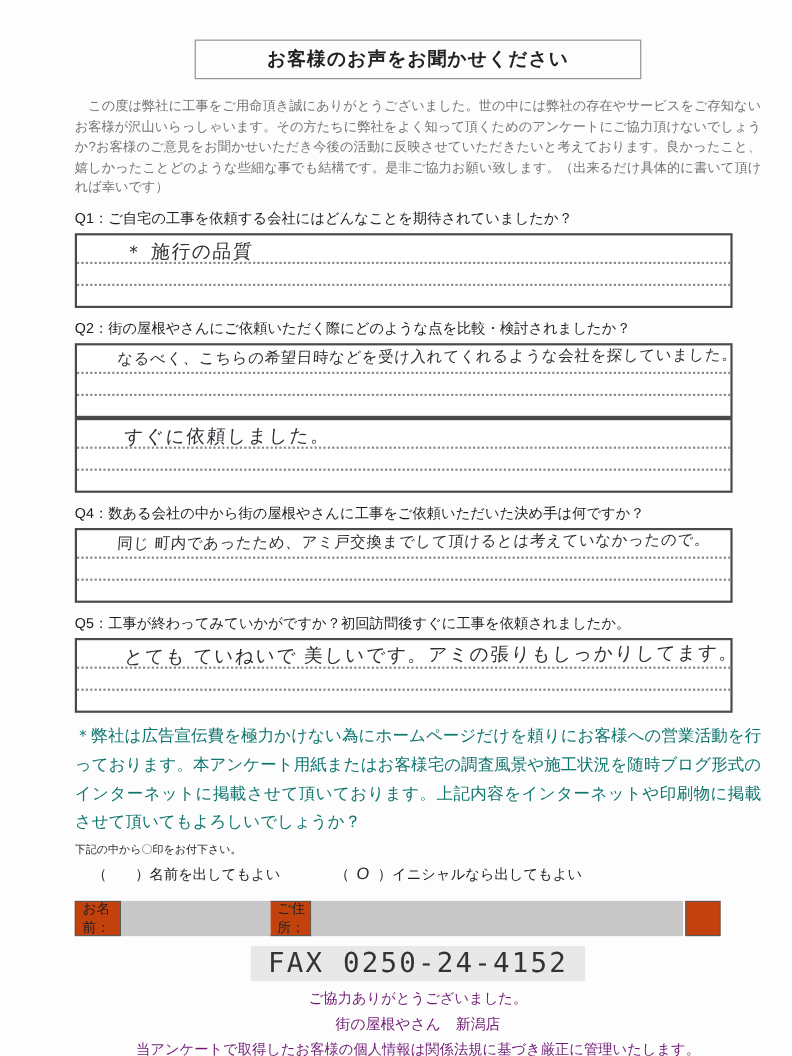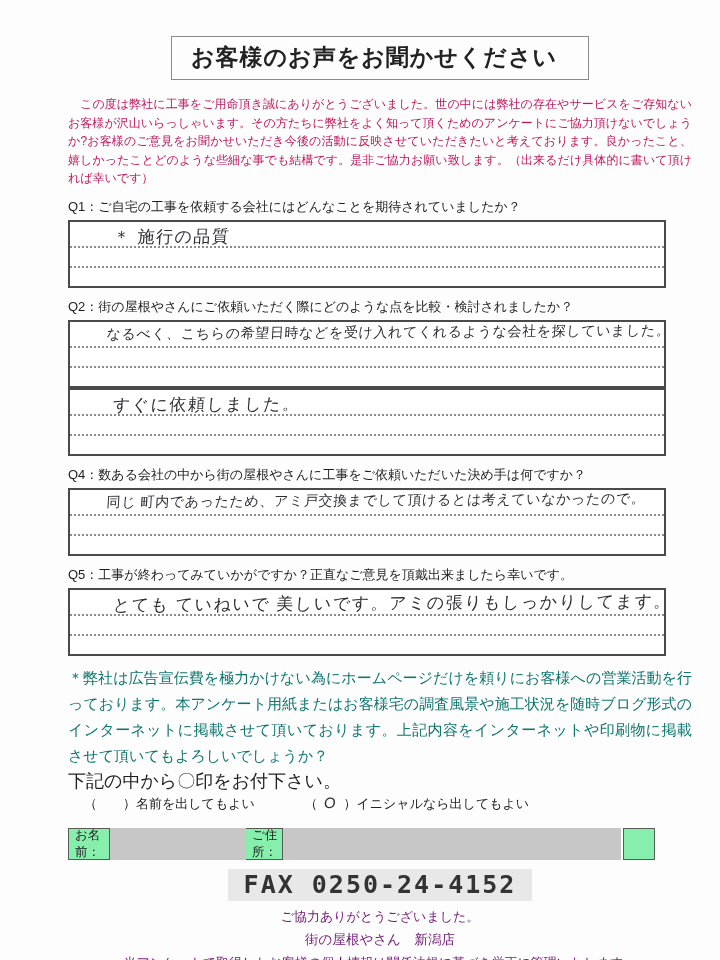--- a/index.html
+++ b/index.html
@@ -11,31 +11,31 @@
     overflow:hidden;
   }
   .page{width:720px;height:960px;position:relative;}
   .content{padding:0 28px 0 68px;}
 
   
   .title-box{
     width:404px;margin:36px auto 0 auto;
     border:1px solid #8a8a8a;
     text-align:center;
-    font-size:23px;font-weight:bold;letter-spacing:1px;
-    padding:5px 12px 6px 0;
+    font-size:17px;font-weight:bold;letter-spacing:1px;
+    padding:5px 0 6px 0;
     color:#222;
   }
 
   
   .intro{
     margin:15px 0 0 0;
     width:624px;
     font-size:12px;line-height:18.5px;
-    color:#be185d;
+    color:#737373;
     text-align:justify;
   }
 
   
   .q-label{
     margin:10px 0 4px 0;
     font-size:13px;line-height:18px;
     color:#1d1d1d;
   }
   .answer-box{
@@ -56,53 +56,53 @@
     transform:skewX(-4deg) rotate(-0.4deg);
     transform-origin:left bottom;
   }
   .hw-sm{font-size:14px;letter-spacing:0.6px;padding-left:36px;}
 
   
   .consent-note{
     margin:9px 0 0 0;width:624px;
     font-size:15px;line-height:26px;color:#0f766e;text-align:justify;
   }
-  .consent-instruction{margin:3px 0 0 0;font-size:18px;line-height:18px;}
+  .consent-instruction{margin:3px 0 0 0;font-size:10px;line-height:18px;}
   .options-row{margin:4px 0 0 16px;font-size:13px;color:#222;}
   .opt{margin-right:46px;}
   .opt .mark{
     display:inline-block;width:26px;text-align:center;
     font-size:15px;color:#2e2e34;
     transform:skewX(-6deg);
   }
 
   
   .contact-row{
     margin:15px 0 0 0;
     width:600px;height:32px;
     display:flex;align-items:stretch;
   }
   .cell{
     box-sizing:border-box;
     border:1px solid #5a5a5a;
-    background:#86efac;
+    background:#c2410c;
     font-size:12.5px;
     display:flex;align-items:center;
     padding-left:6px;
     color:#222;
   }
   .cell.name-cell{width:42px;}
   .cell.addr-cell{width:37px;border-left:none;}
   .cell.end-cell{width:32px;margin-left:2px;}
   .redacted{background:#c7c7c7;}
   .redacted.r1{width:136px;}
   .redacted.r2{width:338px;}
 
   
-  .fax-wrap{text-align:center;margin-top:9px;font-weight:bold;}
+  .fax-wrap{text-align:center;margin-top:9px;}
   .fax{
     display:inline-block;
     background:#e8e8e8;
     padding:1px 16px 2px 16px;
     font-family:"DejaVu Sans Mono","Liberation Mono",monospace;
     font-size:25px;letter-spacing:2px;color:#333;
   }
   .center-line{text-align:center;font-size:13px;color:#701a75;margin:7px 0 0 0;}
   .center-line.company{font-size:13.5px;margin-top:5px;}
   .center-line.privacy{margin-top:5px;}
@@ -156,21 +156,21 @@
       <div class="answer-box">
         <div class="ans-line">
           <span class="hw hw-sm">同じ 町内であったため、アミ戸交換までして頂けるとは考えていなかったので。</span>
         </div>
         <div class="ans-line ruled"></div>
         <div class="ans-line ruled"></div>
       </div>
     </section>
 
     <section>
-      <div class="q-label">Q5：工事が終わってみていかがですか？正直なご意見を頂戴出来ましたら幸いです。</div>
+      <div class="q-label">Q5：工事が終わってみていかがですか？初回訪問後すぐに工事を依頼されましたか。</div>
       <div class="answer-box">
         <div class="ans-line">
           <span class="hw">とても ていねいで 美しいです。アミの張りもしっかりしてます。</span>
         </div>
         <div class="ans-line ruled"></div>
         <div class="ans-line ruled"></div>
       </div>
     </section>
 
     <p class="consent-note">＊弊社は広告宣伝費を極力かけない為にホームページだけを頼りにお客様への営業活動を行っております。本アンケート用紙またはお客様宅の調査風景や施工状況を随時ブログ形式のインターネットに掲載させて頂いております。上記内容をインターネットや印刷物に掲載させて頂いてもよろしいでしょうか？</p>

